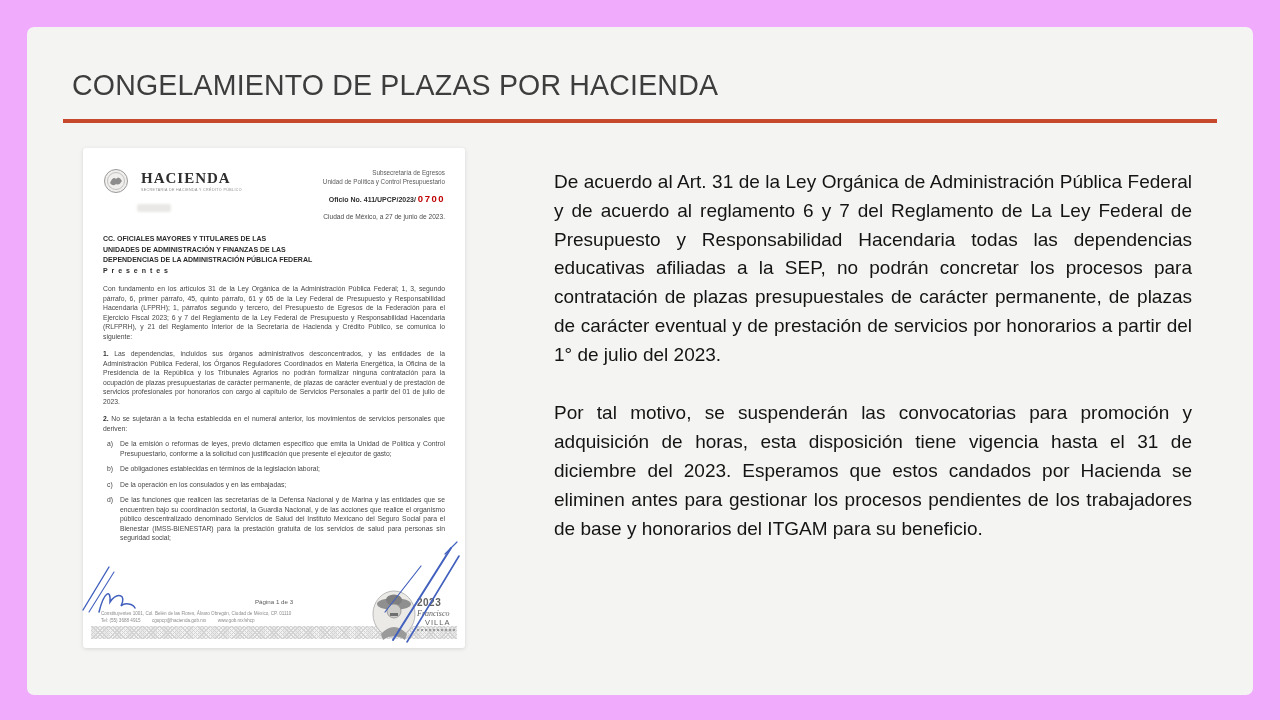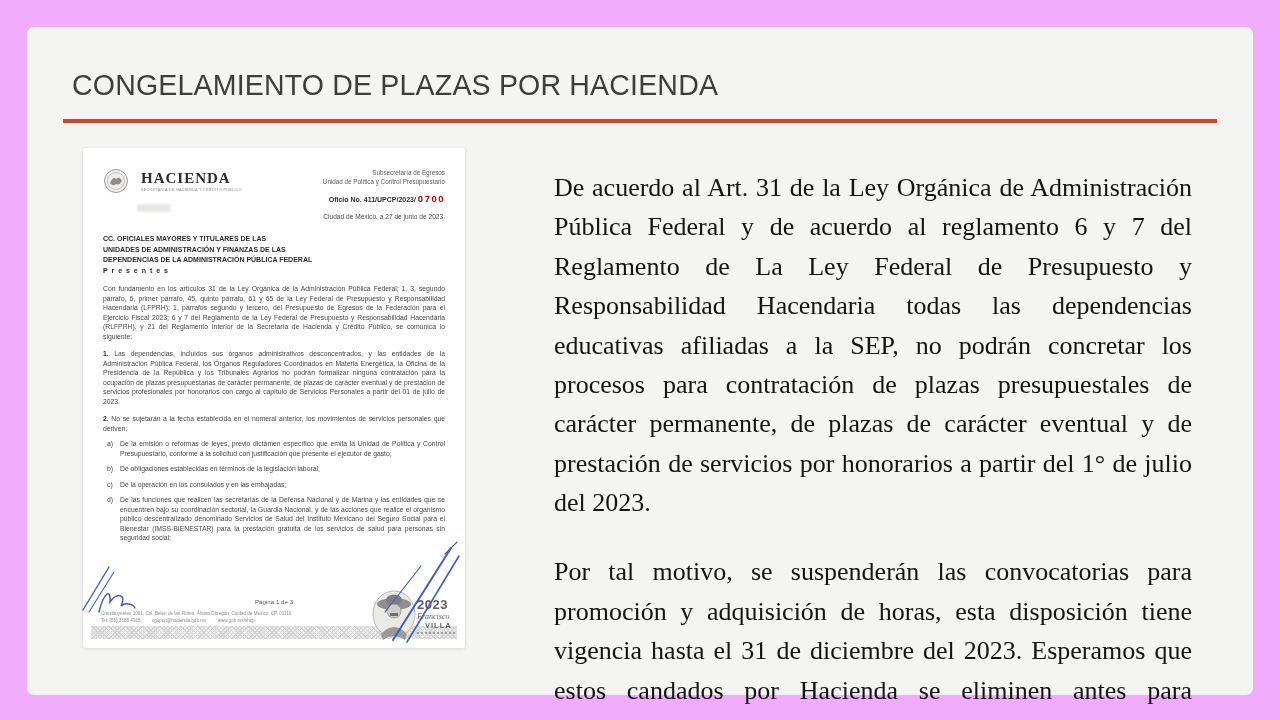--- a/index.html
+++ b/index.html
@@ -33,29 +33,29 @@
   .pagenum{position:absolute;left:0;right:0;top:450px;text-align:center;font-size:6.2px;color:#5a5a5a;}
   .doc-footer{position:absolute;left:18px;top:462px;font-size:4.6px;color:#8c8c8c;line-height:1.6;}
   .doc-footer .contacts span{margin-right:10px;}
   .band{position:absolute;left:8px;right:8px;top:478px;height:13px;opacity:.8;
     background:
       repeating-linear-gradient(45deg,#c9c9c9 0 1px,transparent 1px 3px),
       repeating-linear-gradient(-45deg,#c9c9c9 0 1px,transparent 1px 3px),
       repeating-linear-gradient(90deg,#e3e3e3 0 6px,#efefef 6px 12px);}
   .villa-seal{position:absolute;right:2px;top:440px;width:92px;height:62px;}
   .seal-text{position:absolute;left:46px;top:10px;color:#5f5f5f;line-height:1;}
-  .seal-year{font-size:13px;font-weight:700;letter-spacing:.5px;}
+  .seal-year{font-size:10px;font-weight:700;letter-spacing:.5px;}
   .seal-script{font-family:"Liberation Serif","DejaVu Serif",serif;font-style:italic;font-size:8px;margin-top:2px;}
-  .seal-caps{font-size:7.5px;font-weight:700;letter-spacing:1px;margin-top:1px;padding-left:8px;}
+  .seal-caps{font-size:7.5px;font-weight:400;letter-spacing:1px;margin-top:1px;padding-left:8px;}
   .seal-line{width:40px;height:2px;margin-top:2px;background:repeating-linear-gradient(90deg,#9a9a9a 0 2px,transparent 2px 4px);}
   .sig{position:absolute;}
 
   
   .bodytext{position:absolute;left:554px;top:168px;width:646px;color:#141414;}
-  .bodytext p{margin:0 8px 30px 0;font-size:26px;line-height:1.515;text-align:justify;font-family:Liberation Serif, serif;}
+  .bodytext p{margin:0 8px 30px 0;font-size:19px;line-height:1.515;text-align:justify;}
 </style>
 </head>
 <body>
 
 <div class="slide">
   <div class="panel"></div>
 
   <h1 class="title">CONGELAMIENTO DE PLAZAS POR HACIENDA</h1>
   <div class="rule" style="background: rgb(198, 73, 44);"></div>
 

